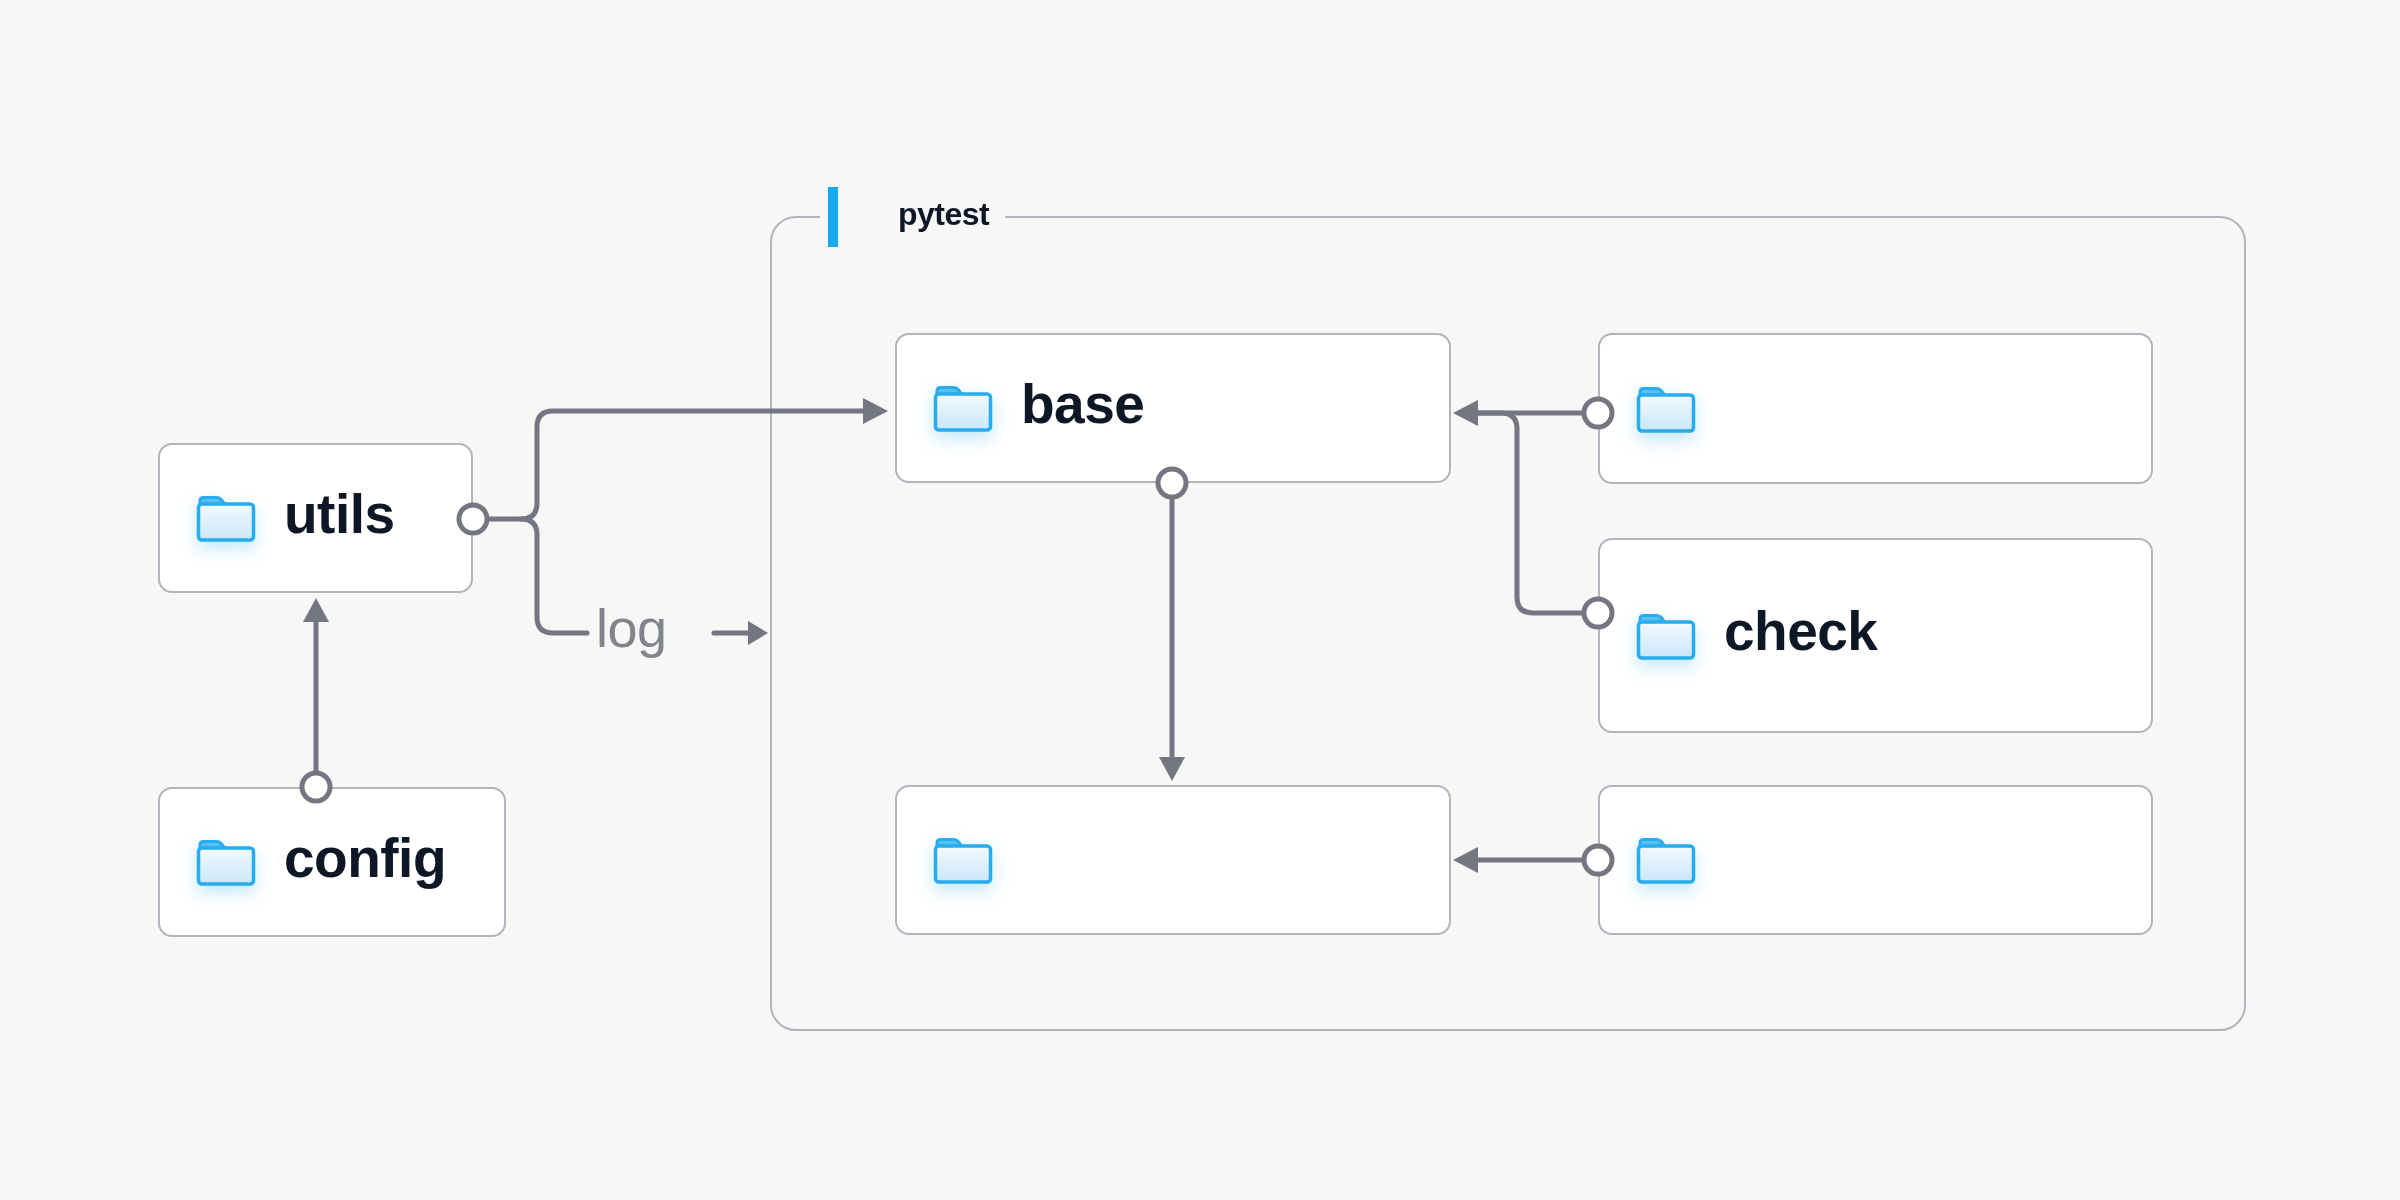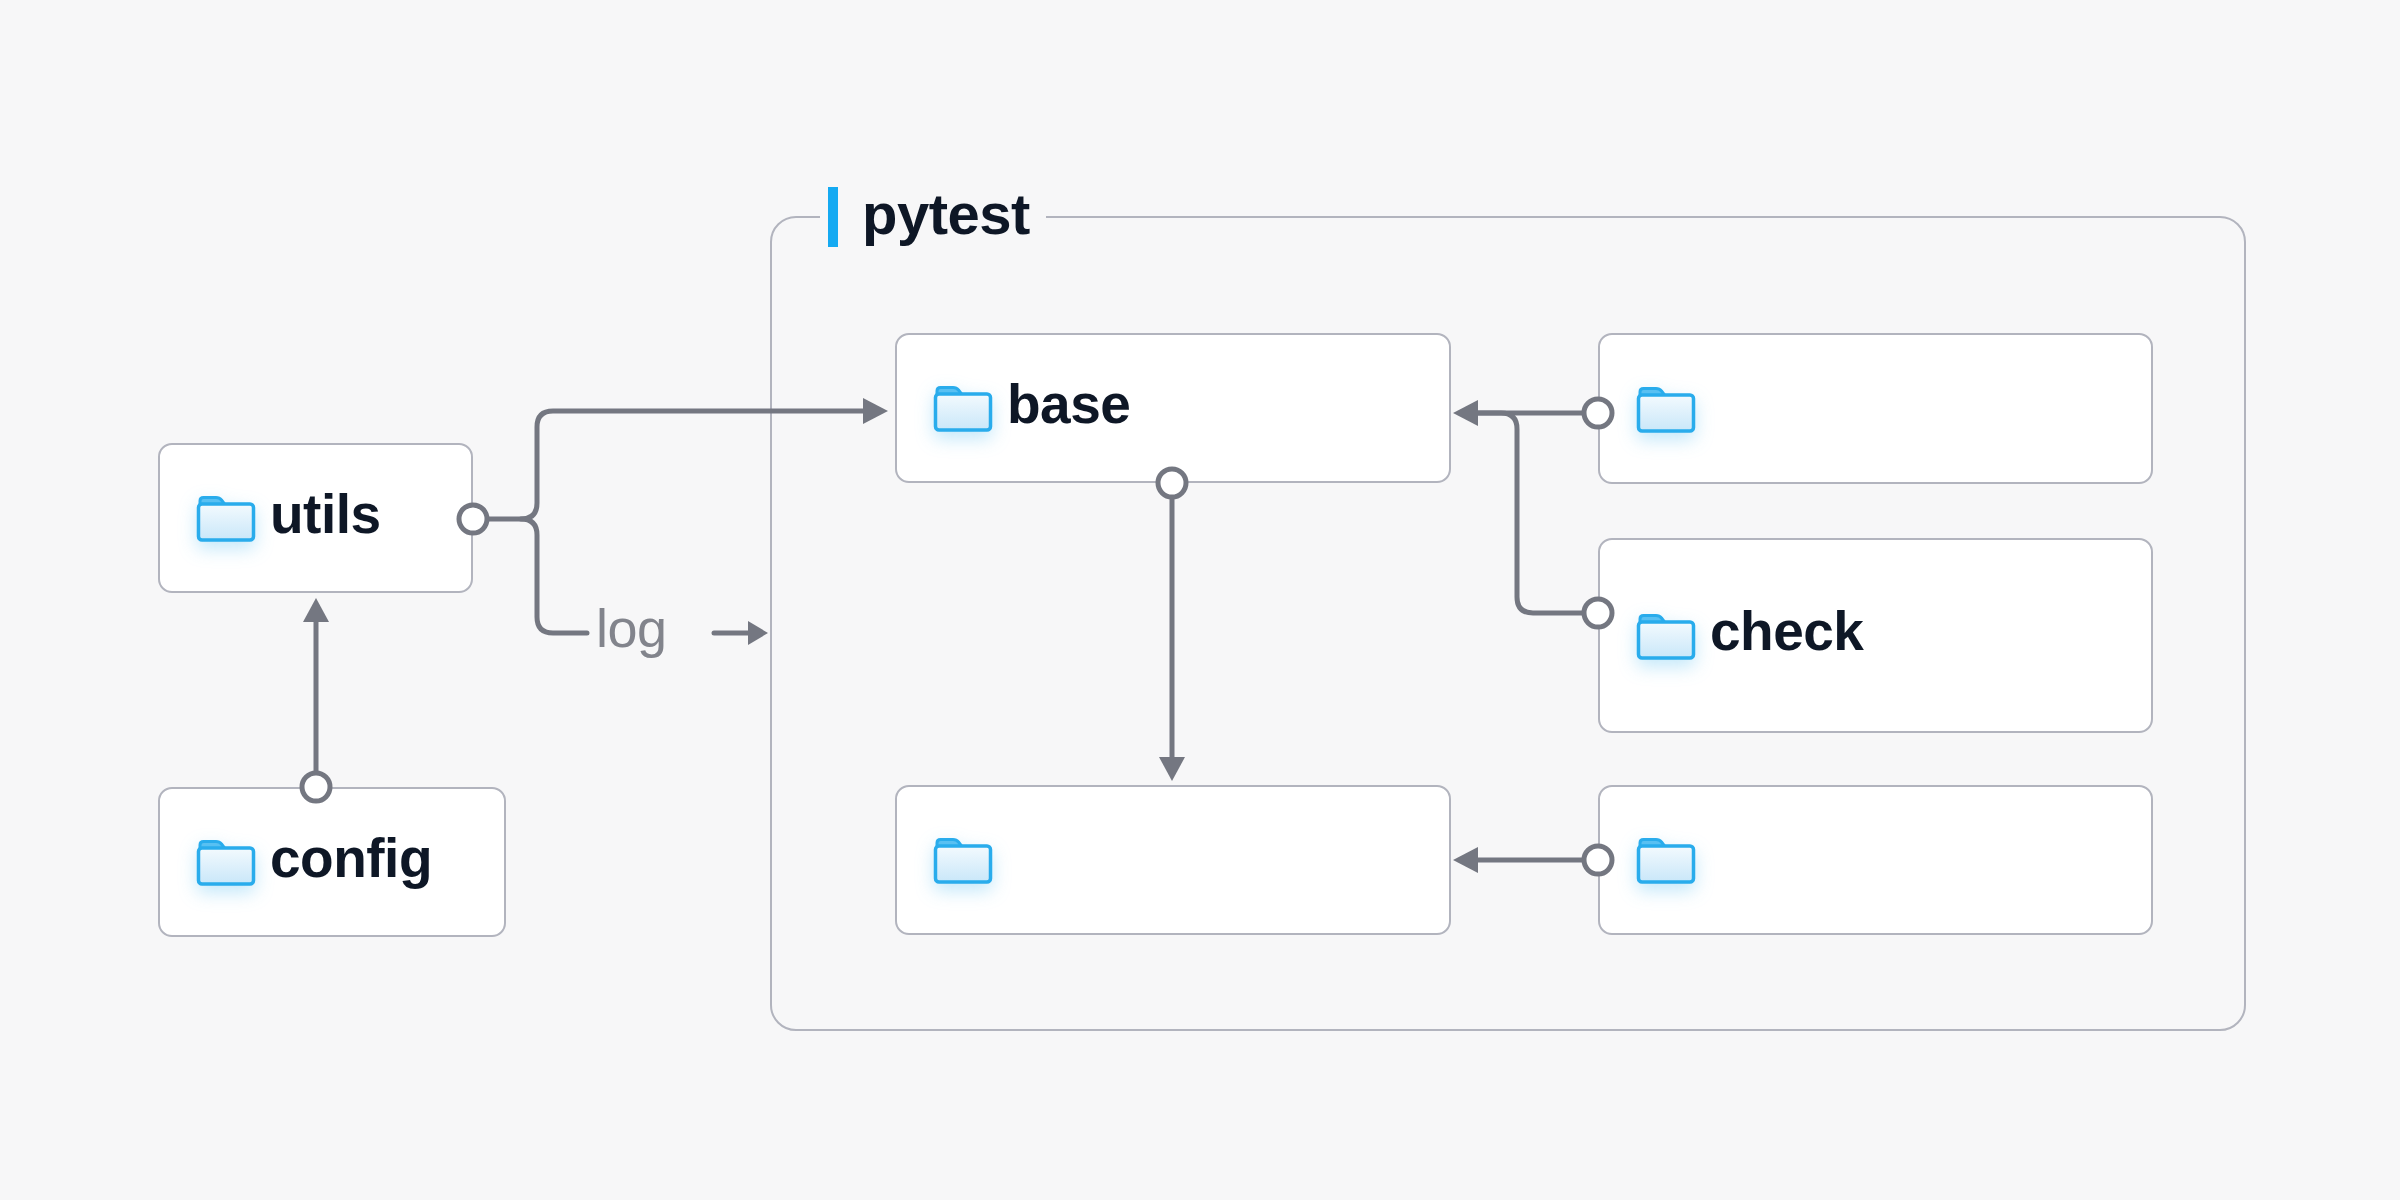--- a/index.html
+++ b/index.html
@@ -15,29 +15,30 @@
   .group-box{
     position:absolute;left:770px;top:216px;width:1476px;height:815px;
     border:2px solid var(--box-border);border-radius:26px;z-index:1;background:transparent;
   }
   .group-label{
     position:absolute;left:820px;top:186px;height:62px;z-index:4;
     display:flex;align-items:center;gap:24px;background:var(--bg);padding:0 16px 0 8px;
   }
   .accent-bar{width:10px;height:60px;background:var(--accent)}
   .group-label-text{
-    font-size:58px;font-weight:700;color:var(--navy);letter-spacing:-0.5px;line-height:1;
+    font-size:32px;font-weight:700;color:var(--navy);letter-spacing:-0.5px;line-height:1;
     padding-bottom:6px;
+    margin-left:36px;
   }
 
   
   .node{
     position:absolute;z-index:2;background:var(--box-bg);
     border:2px solid var(--box-border);border-radius:14px;
-    display:flex;align-items:center;padding-left:34px;gap:12px;
+    display:flex;align-items:center;padding-left:34px;gap:26px;
   }
   .node-label{font-size:55px;font-weight:700;color:var(--navy);letter-spacing:-0.5px;line-height:1;padding-bottom:8px}
   .folder-svg{width:64px;height:50px;flex:0 0 auto;filter:drop-shadow(0 7px 9px rgba(41,172,236,.28))}
   .f-tab{fill:#58c0f2;stroke:var(--folder-blue);stroke-width:3;stroke-linejoin:round}
   .f-body{fill:url(#folderGrad);stroke:var(--folder-blue);stroke-width:3.5;stroke-linejoin:round}
 
   .node-utils    {left:158px; top:443px; width:315px; height:150px}
   .node-config   {left:158px; top:787px; width:348px; height:150px}
   .node-base     {left:895px; top:333px; width:556px; height:150px}
   .node-pymilvus {left:1598px;top:333px; width:555px; height:151px}

